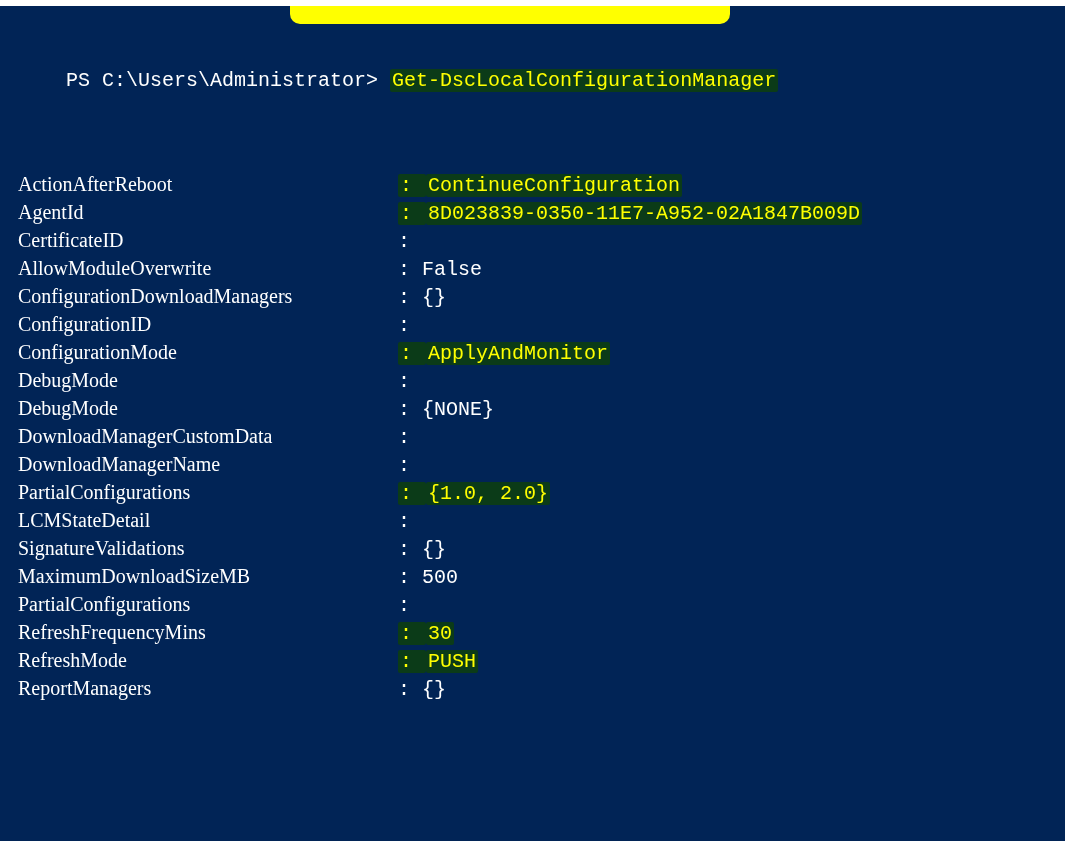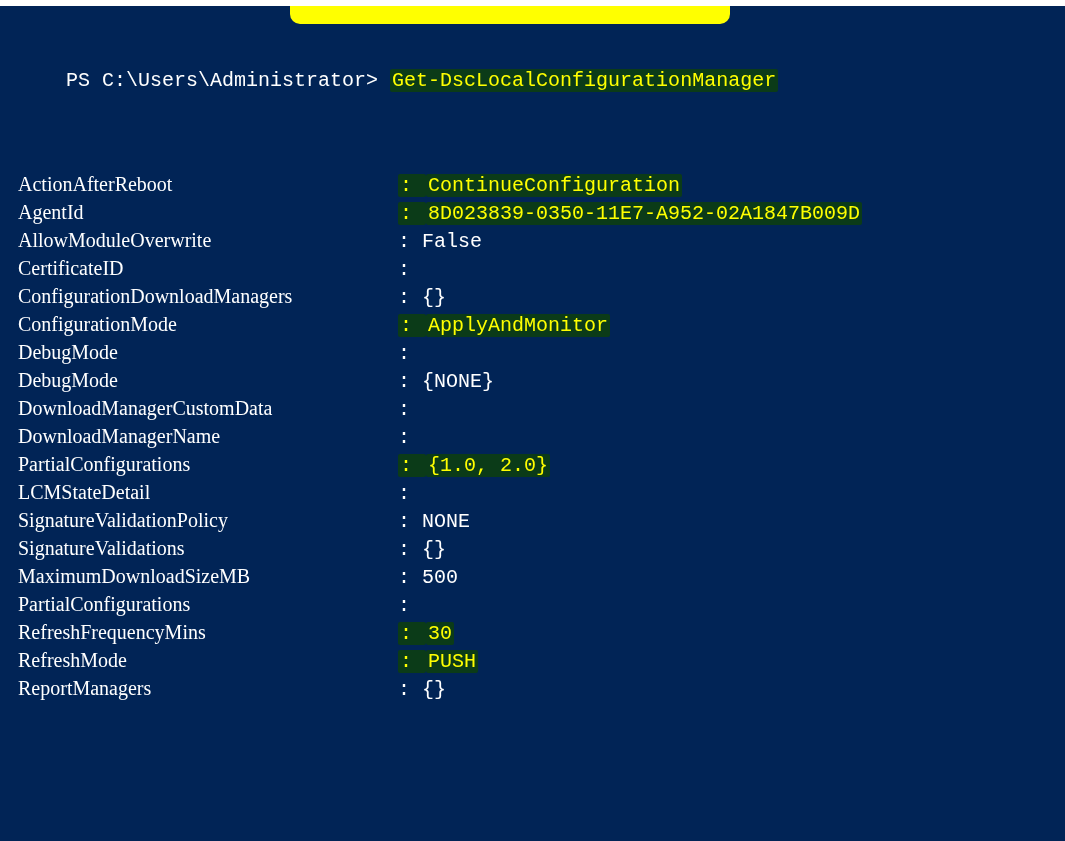--- a/index.html
+++ b/index.html
@@ -78,31 +78,31 @@
 <div class="white-strip"></div>
 <div class="top-highlight"></div>
 
 <div class="terminal">
   <div class="prompt-line">
     <span class="prompt">PS C:\Users\Administrator&gt; </span><span class="command hl-dk">Get-DscLocalConfigurationManager</span>
   </div>
   <div class="props" id="props">
       <div class="prop-row"><span class="key">ActionAfterReboot</span><span class="colon hl-dk yellow" style="color: rgb(255, 255, 0);">: </span><span class="val yellow hl-dk">ContinueConfiguration</span></div>
       <div class="prop-row"><span class="key">AgentId</span><span class="colon hl-dk yellow" style="color: rgb(255, 255, 0);">: </span><span class="val yellow hl-dk">8D023839-0350-11E7-A952-02A1847B009D</span></div>
+      <div class="prop-row"><span class="key">CertificateID</span><span class="colon">: </span><span class="val"></span></div>
       <div class="prop-row"><span class="key">AllowModuleOverwrite</span><span class="colon">: </span><span class="val">False</span></div>
-      <div class="prop-row"><span class="key">CertificateID</span><span class="colon">: </span><span class="val"></span></div>
       <div class="prop-row"><span class="key">ConfigurationDownloadManagers</span><span class="colon">: </span><span class="val">{}</span></div>
+      <div class="prop-row"><span class="key">ConfigurationID</span><span class="colon">: </span><span class="val"></span></div>
       <div class="prop-row"><span class="key">ConfigurationMode</span><span class="colon hl-dk yellow" style="color: rgb(255, 255, 0);">: </span><span class="val yellow hl-dk">ApplyAndMonitor</span></div>
       <div class="prop-row"><span class="key">DebugMode</span><span class="colon">: </span><span class="val"></span></div>
       <div class="prop-row"><span class="key">DebugMode</span><span class="colon">: </span><span class="val">{NONE}</span></div>
       <div class="prop-row"><span class="key">DownloadManagerCustomData</span><span class="colon">: </span><span class="val"></span></div>
       <div class="prop-row"><span class="key">DownloadManagerName</span><span class="colon">: </span><span class="val"></span></div>
       <div class="prop-row"><span class="key">PartialConfigurations</span><span class="colon hl-dk yellow" style="color: rgb(255, 255, 0);">: </span><span class="val yellow hl-dk">{1.0, 2.0}</span></div>
       <div class="prop-row"><span class="key">LCMStateDetail</span><span class="colon">: </span><span class="val"></span></div>
-      <div class="prop-row"><span class="key">SignatureValidationPolicy</span><span class="colon">: </span><span class="val">NONE</span></div>
       <div class="prop-row"><span class="key">SignatureValidations</span><span class="colon">: </span><span class="val">{}</span></div>
       <div class="prop-row"><span class="key">MaximumDownloadSizeMB</span><span class="colon">: </span><span class="val">500</span></div>
       <div class="prop-row"><span class="key">PartialConfigurations</span><span class="colon">: </span><span class="val"></span></div>
       <div class="prop-row"><span class="key">RefreshFrequencyMins</span><span class="colon hl-dk yellow" style="color: rgb(255, 255, 0);">: </span><span class="val yellow hl-dk">30</span></div>
       <div class="prop-row"><span class="key">RefreshMode</span><span class="colon hl-dk yellow" style="color: rgb(255, 255, 0);">: </span><span class="val yellow hl-dk">PUSH</span></div>
       <div class="prop-row"><span class="key">ReportManagers</span><span class="colon">: </span><span class="val">{}</span></div>
     </div>
 </div>
 
 </body></html>

